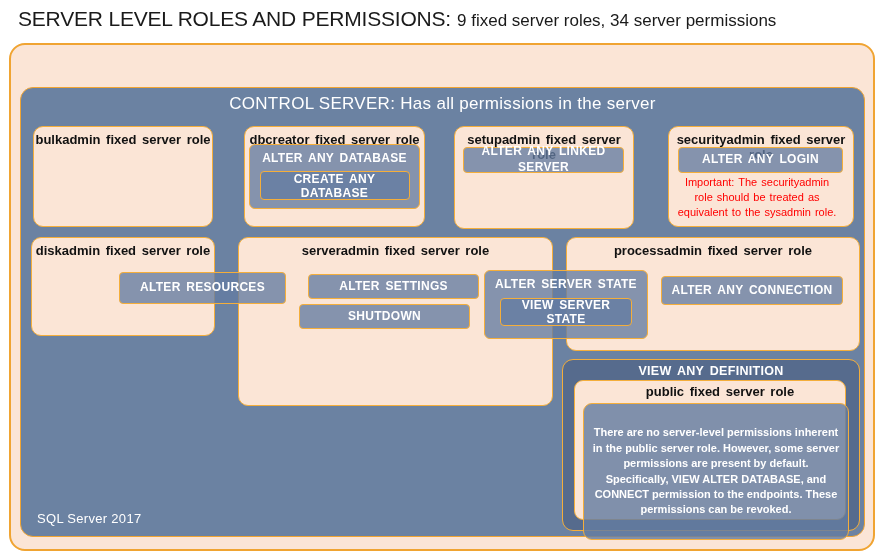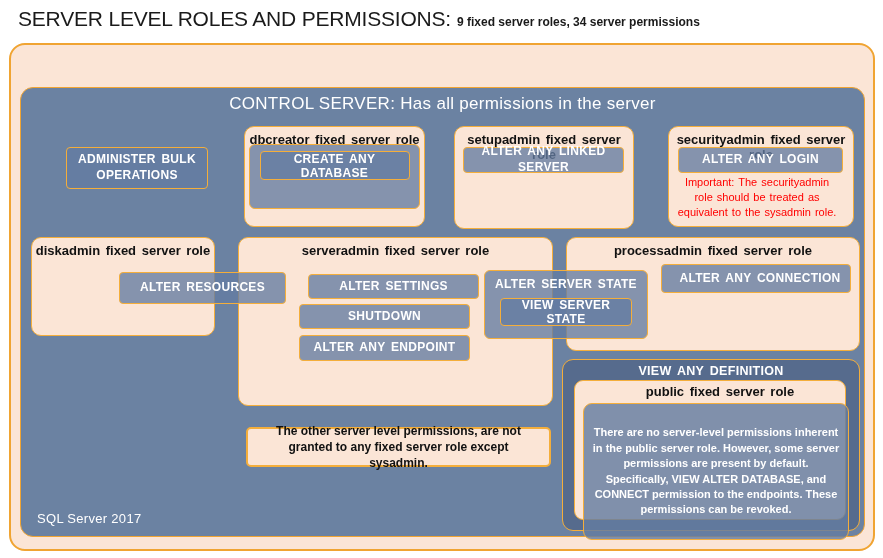--- a/index.html
+++ b/index.html
@@ -1,20 +1,20 @@
 <!DOCTYPE html>
 <html><head>
 <meta charset="utf-8">
 <style>
   html,body{margin:0;padding:0;background:#ffffff;font-family:"Liberation Sans",sans-serif;}
   .canvas{position:relative;width:883px;height:558px;background:#ffffff;overflow:hidden;}
 
   .page-title{position:absolute;left:18px;top:7px;color:#1a1a1a;white-space:nowrap;}
   .page-title .main{font-size:21px;font-weight:500;letter-spacing:-0.2px;}
-  .page-title .sub{font-size:12px;font-weight:700;margin-left:6px;}
+  .page-title .sub{font-size:17px;font-weight:400;margin-left:6px;}
 
   .sysadmin-box{position:absolute;left:9px;top:43px;width:862px;height:504px;
     background:#FBE5D6;border:2px solid #F0A432;border-radius:16px;}
   .sysadmin-label{position:absolute;left:0;right:0;top:10px;text-align:center;
     font-size:17px;color:#1a1a1a;}
 
   .control-box{position:absolute;left:9px;top:42px;width:843px;height:448px;
     background:#6B82A2;border:1.5px solid #F0A432;border-radius:13px;}
   .control-header{position:absolute;left:0;right:0;top:6px;text-align:center;
     font-size:17px;color:#ffffff;letter-spacing:0.3px;}
@@ -64,20 +64,23 @@
 
   <div class="page-title">
     <span class="main">SERVER LEVEL ROLES AND PERMISSIONS:</span><span class="sub">9 fixed server roles, 34 server permissions</span>
   </div>
 
   <div class="sysadmin-box">
 
     <div class="control-box">
       <div class="control-header">CONTROL SERVER: Has all permissions in the server</div>
 
+      <div class="role-box" style="left:12px;top:38px;width:178px;height:99px;">
+        <div class="role-label">bulkadmin fixed server role</div>
+      </div>
       <div class="role-box" style="left:223px;top:38px;width:179px;height:99px;">
         <div class="role-label">dbcreator fixed server role</div>
       </div>
       <div class="role-box" style="left:433px;top:38px;width:178px;height:101px;">
         <div class="role-label">setupadmin fixed server role</div>
       </div>
       <div class="role-box" style="left:647px;top:38px;width:184px;height:99px;">
         <div class="role-label">securityadmin fixed server role</div>
         <div class="warning-text">Important: The securityadmin role should be treated as equivalent to the sysadmin role.</div>
       </div>
@@ -85,43 +88,41 @@
       <div class="role-box" style="left:10px;top:149px;width:182px;height:97px;">
         <div class="role-label">diskadmin fixed server role</div>
       </div>
       <div class="role-box" style="left:545px;top:149px;width:292px;height:112px;">
         <div class="role-label">processadmin fixed server role</div>
       </div>
       <div class="role-box" style="left:217px;top:149px;width:313px;height:167px;">
         <div class="role-label">serveradmin fixed server role</div>
       </div>
 
-      <div class="perm" style="left:45px;top:59px;width:140px;height:40px;">ADMINISTER BULK OPERATIONS</div>
 
       <div class="perm-group" style="left:228px;top:56px;width:169px;height:63px;">
+        <span class="perm-group-label">ALTER ANY DATABASE</span>
         <div class="perm-nested" style="width:148px;height:27px;margin:6px auto 0;">CREATE ANY DATABASE</div>
       </div>
 
       <div class="perm" style="left:442px;top:59px;width:159px;height:24px;">ALTER ANY LINKED SERVER</div>
       <div class="perm" style="left:657px;top:59px;width:163px;height:24px;">ALTER ANY LOGIN</div>
 
       <div class="perm" style="left:98px;top:184px;width:165px;height:30px;">ALTER RESOURCES</div>
 
       <div class="perm" style="left:278px;top:186px;width:169px;height:23px;margin-left:9px;">ALTER SETTINGS</div>
       <div class="perm" style="left:278px;top:216px;width:169px;height:23px;">SHUTDOWN</div>
-      <div class="perm" style="left:278px;top:247px;width:169px;height:24px;">ALTER ANY ENDPOINT</div>
 
       <div class="perm-group" style="left:463px;top:182px;width:162px;height:67px;">
         <span class="perm-group-label">ALTER SERVER STATE</span>
         <div class="perm-nested" style="width:130px;height:26px;margin:7px auto 0;">VIEW SERVER STATE</div>
       </div>
 
-      <div class="perm" style="left:640px;top:176px;width:180px;height:27px;padding-left:8px;">ALTER ANY CONNECTION</div>
+      <div class="perm" style="left:640px;top:188px;width:180px;height:27px;">ALTER ANY CONNECTION</div>
 
-      <div class="footnote-box" style="left:225px;top:339px;width:305px;height:40px;">The other server level permissions, are not granted to any fixed server role except sysadmin.</div>
 
       <div class="viewdef-box" style="left:541px;top:271px;width:296px;height:170px;">
         <div class="viewdef-banner">VIEW ANY DEFINITION</div>
         <div class="public-box">
           <div class="public-label">public fixed server role</div>
           <div class="public-note">There are no server-level permissions inherent in the public server role. However, some server permissions are present by default. Specifically, VIEW ALTER DATABASE, and CONNECT permission to the endpoints. These permissions can be revoked.</div>
         </div>
       </div>
 
       <div class="footer-label">SQL Server 2017</div>

